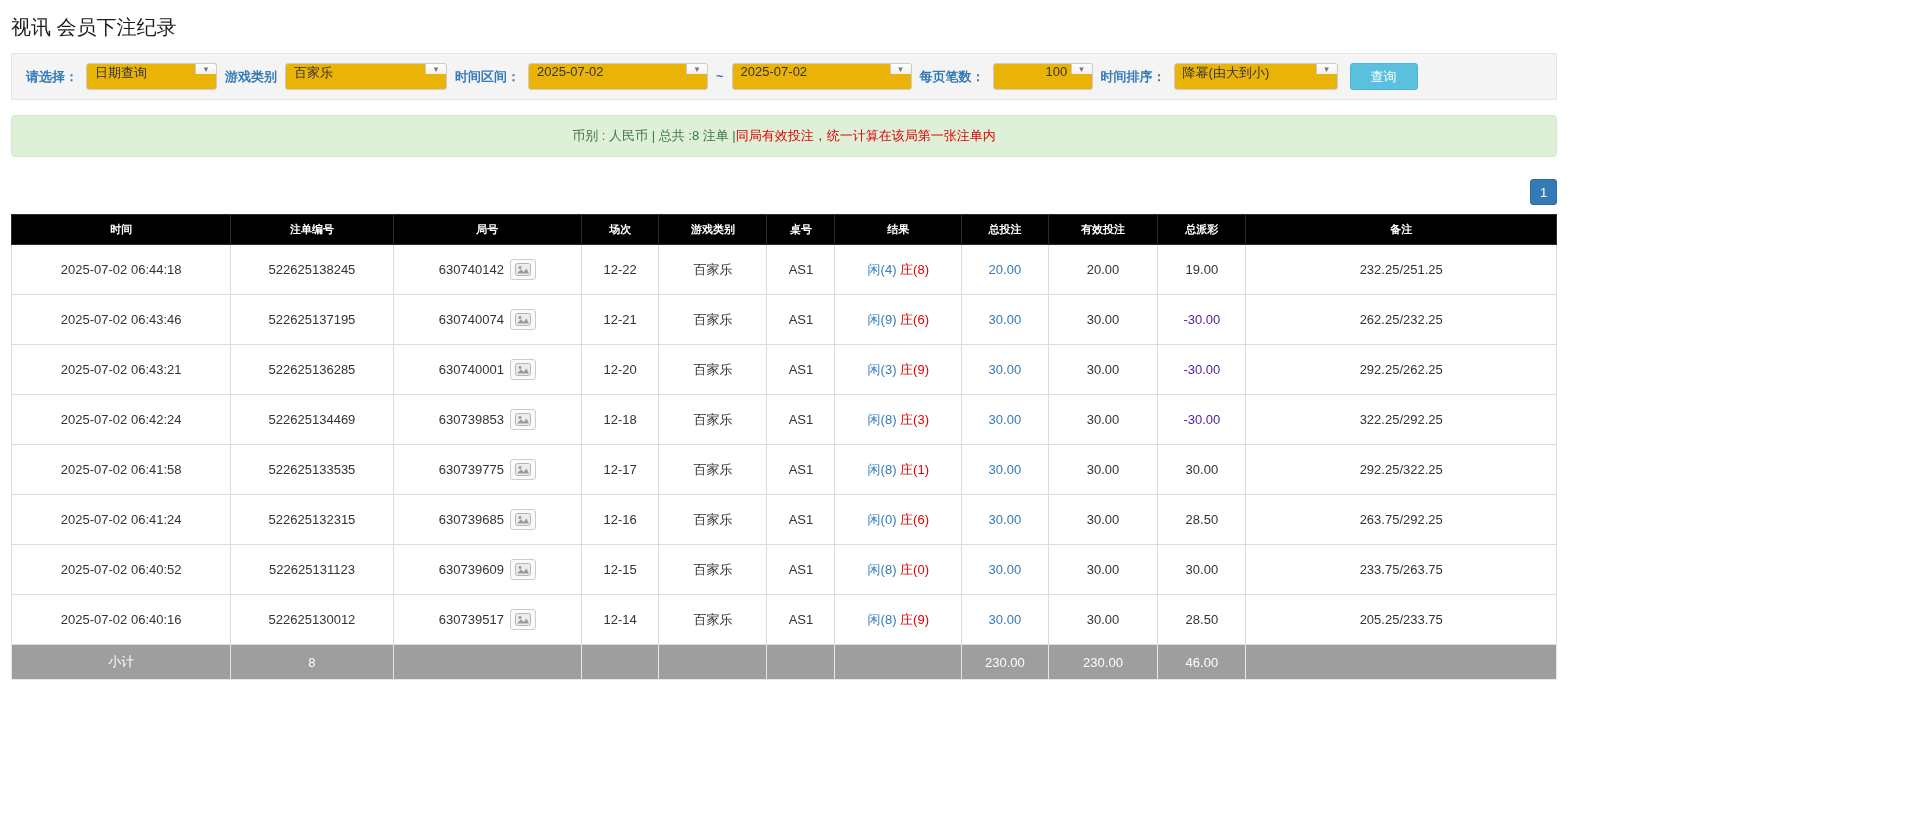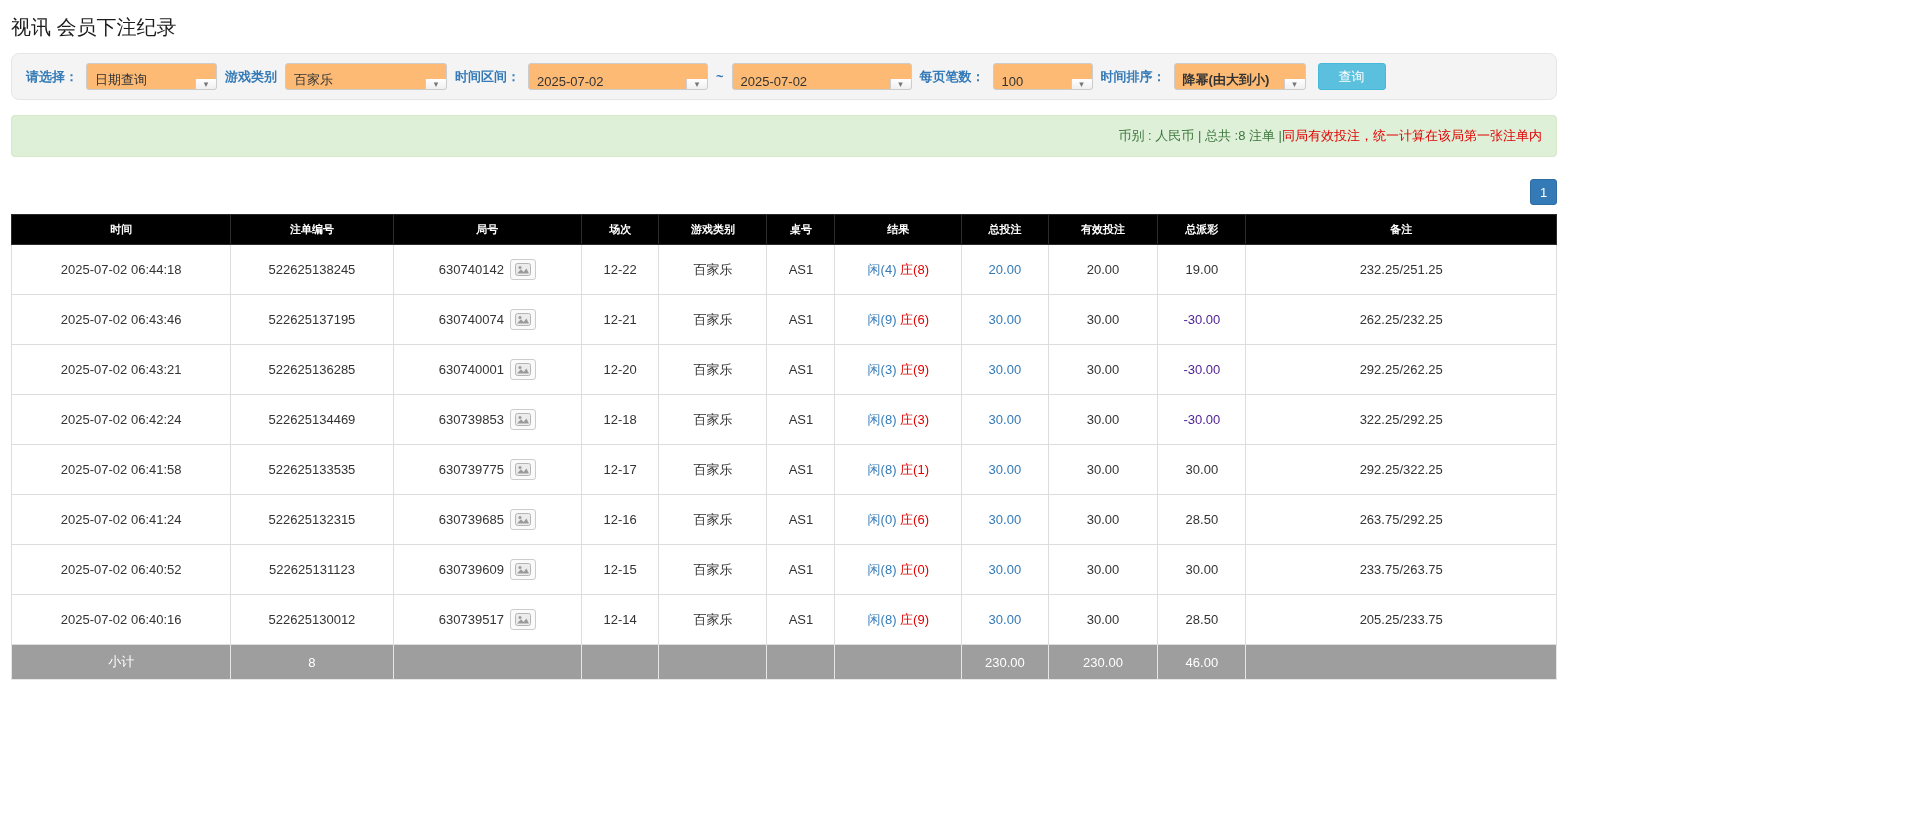--- a/index.html
+++ b/index.html
@@ -15,54 +15,54 @@
 
   .page-title {
     font-size: 20px; font-weight: 500; color: #1c1c1c;
     margin: 6px 0 12px 0;
   }
 
   
   .filter-bar {
     background: #f4f4f4;
     border: 1px solid #e5e5e5;
-    border-radius: 8px;
+    border-radius: 0;
     padding: 9px 14px;
     display: flex; align-items: center; gap: 8px;
     font-size: 13px;
   }
   .filter-label { color: #337ab7; font-weight: bold; white-space: nowrap; }
   .tilde { color: #337ab7; font-weight: bold; }
 
   .combo {
-    background: #fdba74;
+    background: #eab308;
     border: 1px solid #ccc;
     border-radius: 3px;
     height: 27px;
-    display: inline-flex; align-items: flex-end;
+    display: inline-flex; align-items: flex-start;
     cursor: pointer;
     overflow: hidden;
   }
   .combo-value {
     padding: 0 8px; font-size: 13px; color: #333;
     flex: 1; display: flex; align-items: center;
     white-space: nowrap; overflow: hidden;
   }
   .combo-arrow {
     width: 21px;
     border-left: 1px solid #ccc;
     background: linear-gradient(#ffffff, #f0f0f0);
     display: flex; align-items: center; justify-content: center;
     color: #777; font-size: 9px;
   }
   .w-select { width: 131px; }
   .w-game   { width: 162px; }
   .w-date   { width: 180px; }
-  .w-size   { width: 100px; }
-  .w-sort   { width: 132px; font-weight: bold; }
+  .w-size   { width: 100px; padding-left: 44px; }
+  .w-sort   { width: 164px; }
 
   .search-btn {
     background: #5bc0de;
     border: 1px solid #46b8da;
     color: #fff;
     border-radius: 3px;
     font-size: 13px;
     height: 27px;
     padding: 0 20px;
     cursor: pointer;
@@ -70,21 +70,21 @@
     font-family: inherit;
   }
 
   
   .info-bar {
     margin-top: 15px;
     background: #dff0d8;
     border: 1px solid #d6e9c6;
     border-radius: 4px;
     padding: 11px 14px;
-    display: flex; justify-content: flex-end; align-items: center;
+    display: flex; justify-content: center; align-items: center;
     font-size: 13px;
   }
   .info-left  { color: #3c763d; }
   .info-right { color: #e00000; }
 
   
   .pagination {
     display: flex; justify-content: flex-end;
     margin: 22px 0 9px 0;
   }

